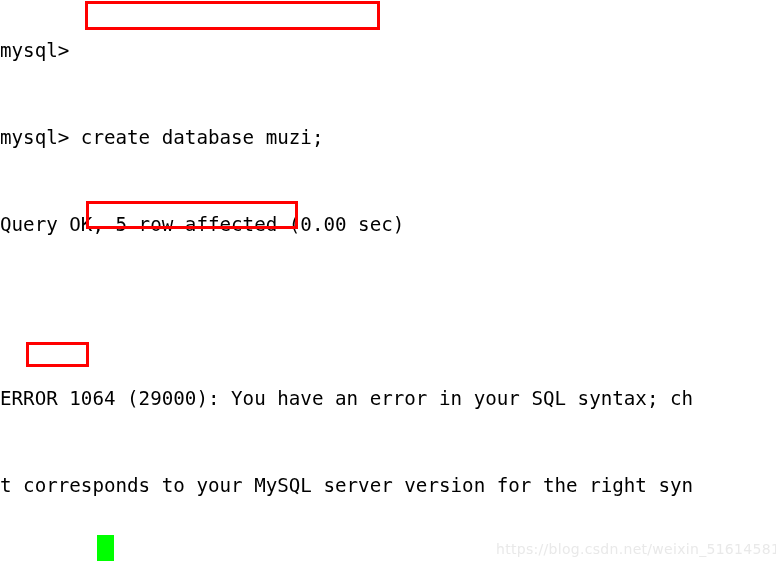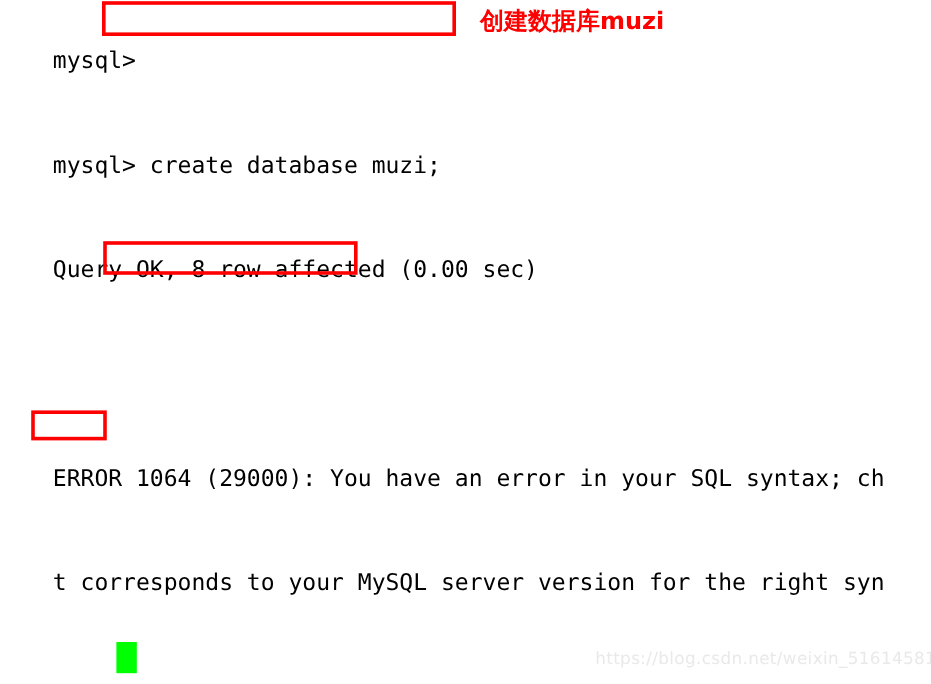--- a/index.html
+++ b/index.html
@@ -30,21 +30,20 @@
     font-size: 19.2px;
     line-height: 29px;
     letter-spacing: 0px;
     white-space: pre;
     z-index: 2;
   }
   .term .line {
     height: 29px;
     white-space: pre;
     overflow: visible;
-    margin-left: 44px;
   }
   .term .line.blank { color: transparent; }
 
   
   #terminal-body { top: -22px; }
 
   
   .hl-box {
     position: absolute;
     border: 3px solid #ff0000;
@@ -86,21 +85,21 @@
   }
 </style>
 </head>
 <body>
 
 <div id="screen">
 
   <div class="term" id="terminal-body">
     <div class="line">mysql&gt;</div>
     <div class="line">mysql&gt; create database muzi;</div>
-    <div class="line">Query OK, 8 row affected (0.00 sec)</div>
+    <div class="line">Query OK, 5 row affected (0.00 sec)</div>
     <div class="line blank"></div>
     <div class="line">ERROR 1064 (29000): You have an error in your SQL syntax; ch</div>
     <div class="line">t corresponds to your MySQL server version for the right syn</div>
     
     
     
     
     
     
     
@@ -112,19 +111,18 @@
     
     
   </div>
 
   <div class="hl-box" style="left:85px; top:1px; width:295px; height:29px;"></div>
 
   <div class="hl-box" style="left:86px; top:201px; width:212px; height:28px;"></div>
 
   <div class="hl-box" style="left:26px; top:342px; width:63px; height:25px;"></div>
 
-  <div class="cn-note" style="left:400px; top:6px;">创建数据库muzi</div>
 
   <div class="cursor-block" style="left:97px; top:535px; width:17px; height:26px;"></div>
 
   <div class="watermark" style="left:496px; top:541px;">https://blog.csdn.net/weixin_51614581</div>
 
 </div>
 
 </body></html>

